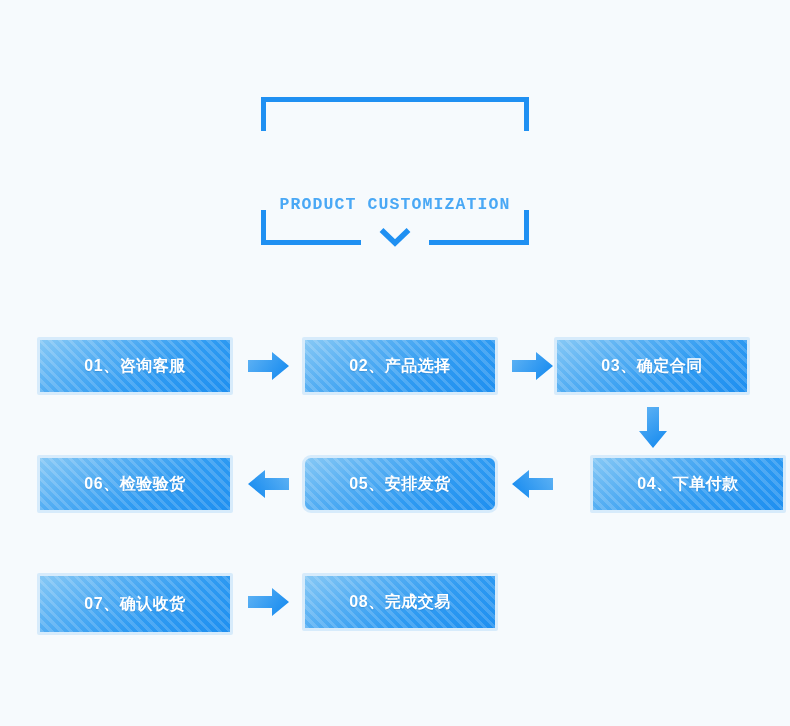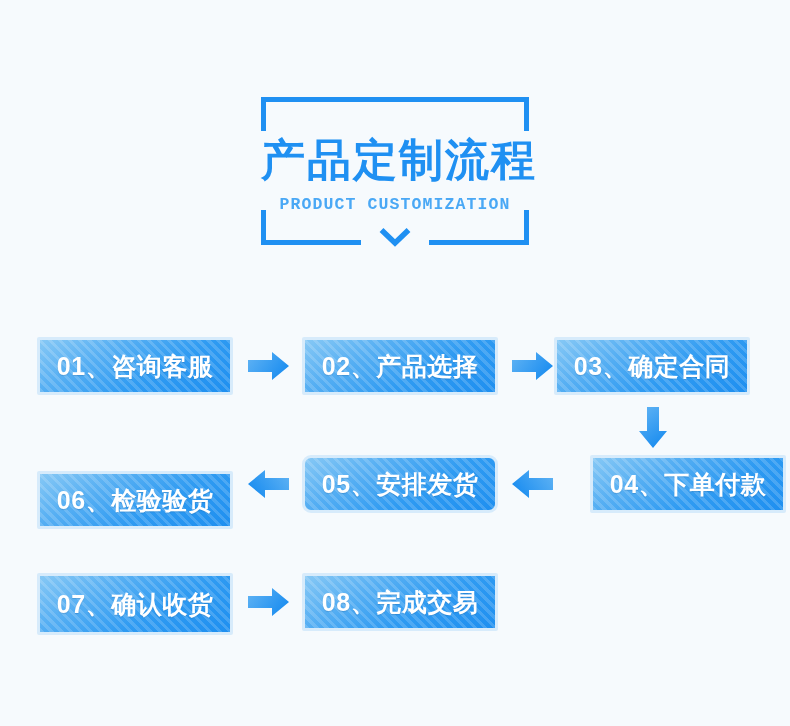--- a/index.html
+++ b/index.html
@@ -101,21 +101,21 @@
   .step-label {
     position: absolute;
     left: 0;
     top: 0;
     width: 100%;
     height: 100%;
     display: flex;
     align-items: center;
     justify-content: center;
     color: #ffffff;
-    font-size: 25px;
+    font-size: 16px;
     font-weight: bold;
     letter-spacing: 0.5px;
     white-space: nowrap;
     text-shadow: 0 1px 1px rgba(20,90,150,0.28);
   }
 
   
   .arrow {
     position: absolute;
   }
@@ -127,21 +127,20 @@
 <div id="header-block">
 
   <div class="frame-line frame-top"></div>
   <div class="frame-line frame-left-top"></div>
   <div class="frame-line frame-right-top"></div>
   <div class="frame-line frame-left-bot"></div>
   <div class="frame-line frame-right-bot"></div>
   <div class="frame-line frame-bot-left"></div>
   <div class="frame-line frame-bot-right"></div>
 
-  <div id="title-cn">产品定制流程</div>
   <div id="title-en">PRODUCT CUSTOMIZATION</div>
 
   <div id="header-chevron">
     <svg width="32" height="22" viewBox="0 0 32 22">
       <path d="M2.5 3 L16 16 L29.5 3" fill="none" stroke="#1f90f2" stroke-width="5.5" stroke-linecap="butt" stroke-linejoin="miter"></path>
     </svg>
   </div>
 </div>
 
 <div class="step-box" style="left:37px; top:337px; width:196px; height:58px;">
@@ -185,21 +184,21 @@
     <defs>
       <linearGradient id="gd1" x1="0" y1="0" x2="0.5" y2="1">
         <stop offset="0%" stop-color="#62b4f4"></stop>
         <stop offset="100%" stop-color="#1e8ff0"></stop>
       </linearGradient>
     </defs>
     <path d="M10 2 H22 V26 H30 L16 43 L2 26 H10 Z" fill="url(#gd1)"></path>
   </svg>
 </div>
 
-<div class="step-box" style="left:37px; top:471px; width:196px; height:58px;">
+<div class="step-box" style="left:37px; top:455px; width:196px; height:58px;">
   <div class="step-label">06、检验验货</div>
 </div>
 
 <div class="arrow" style="left:246px; top:468px;">
   <svg width="45" height="32" viewBox="0 0 45 32">
     <defs>
       <linearGradient id="gl1" x1="1" y1="0" x2="0" y2="0.5">
         <stop offset="0%" stop-color="#62b4f4"></stop>
         <stop offset="100%" stop-color="#1e8ff0"></stop>
       </linearGradient>

